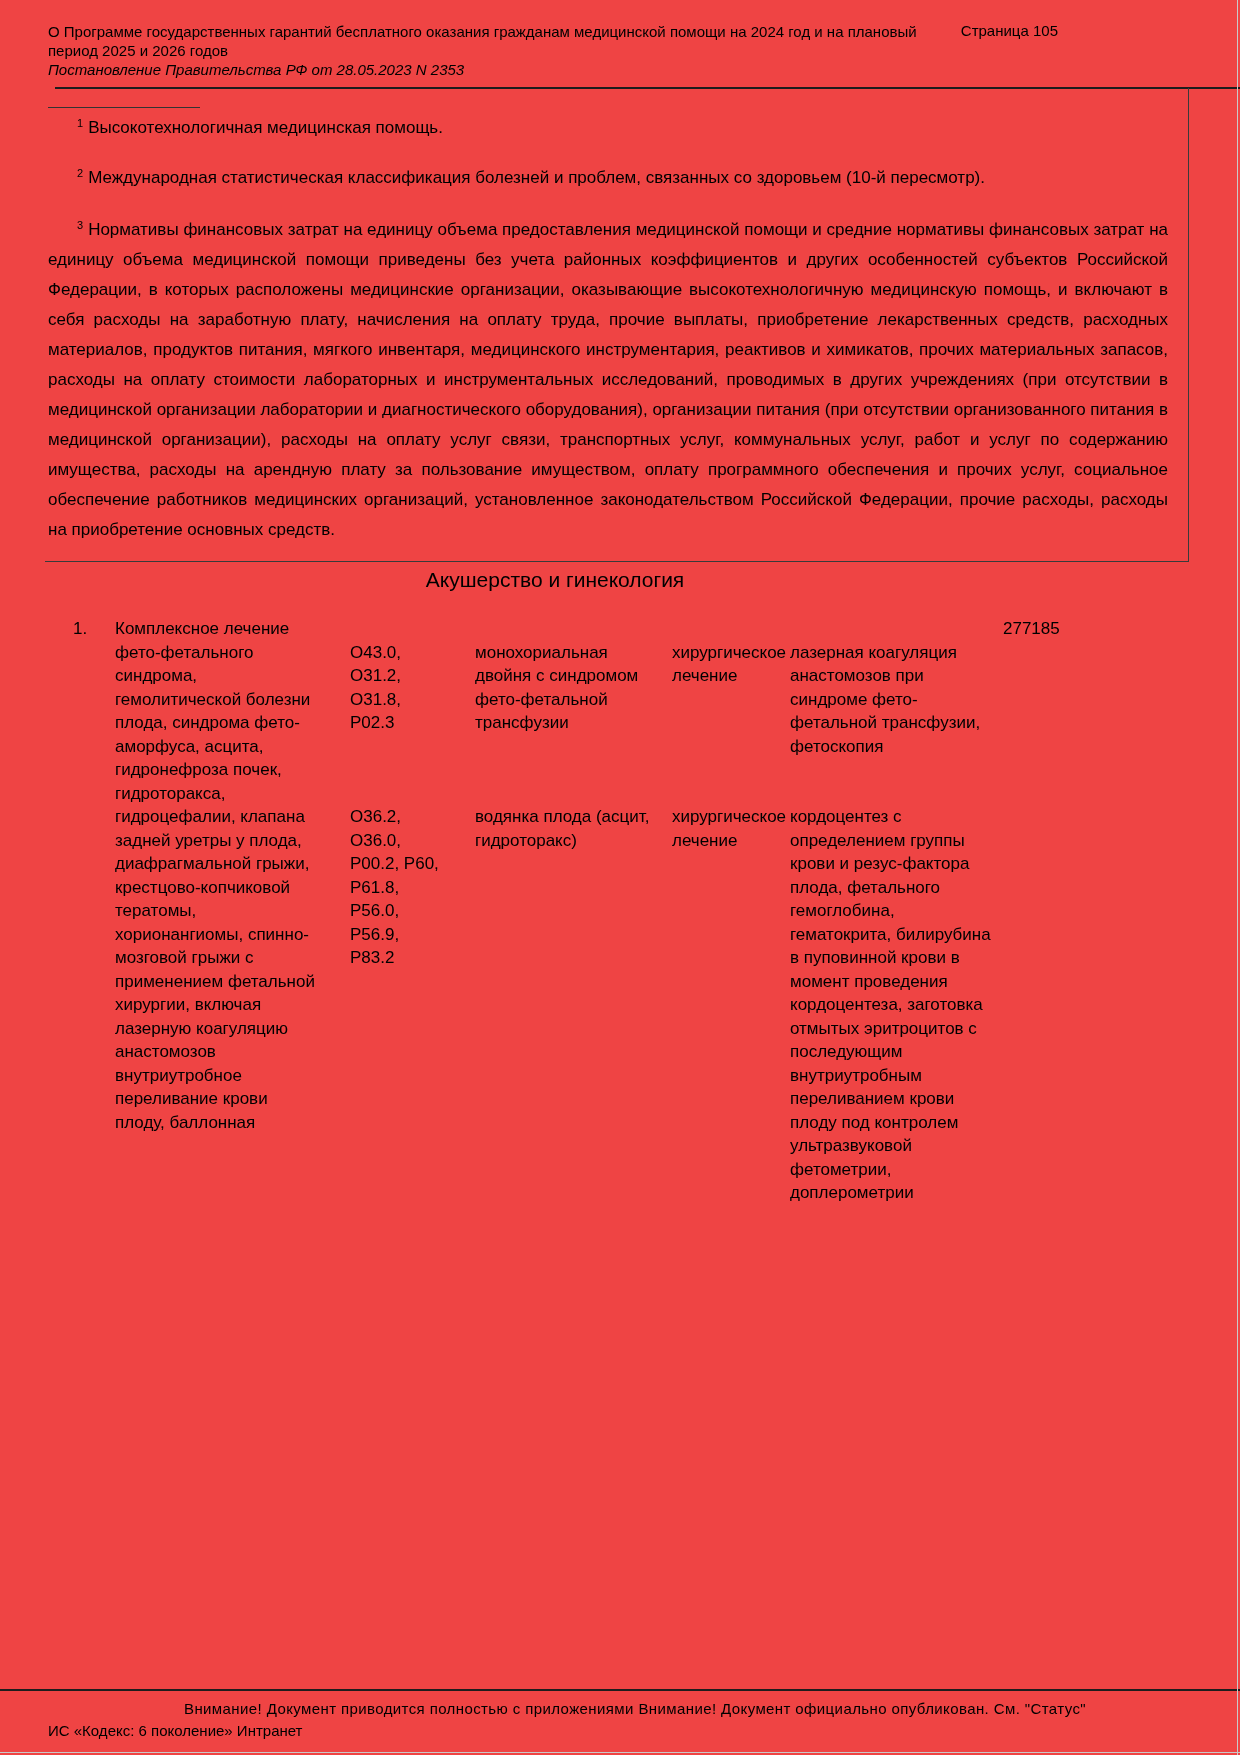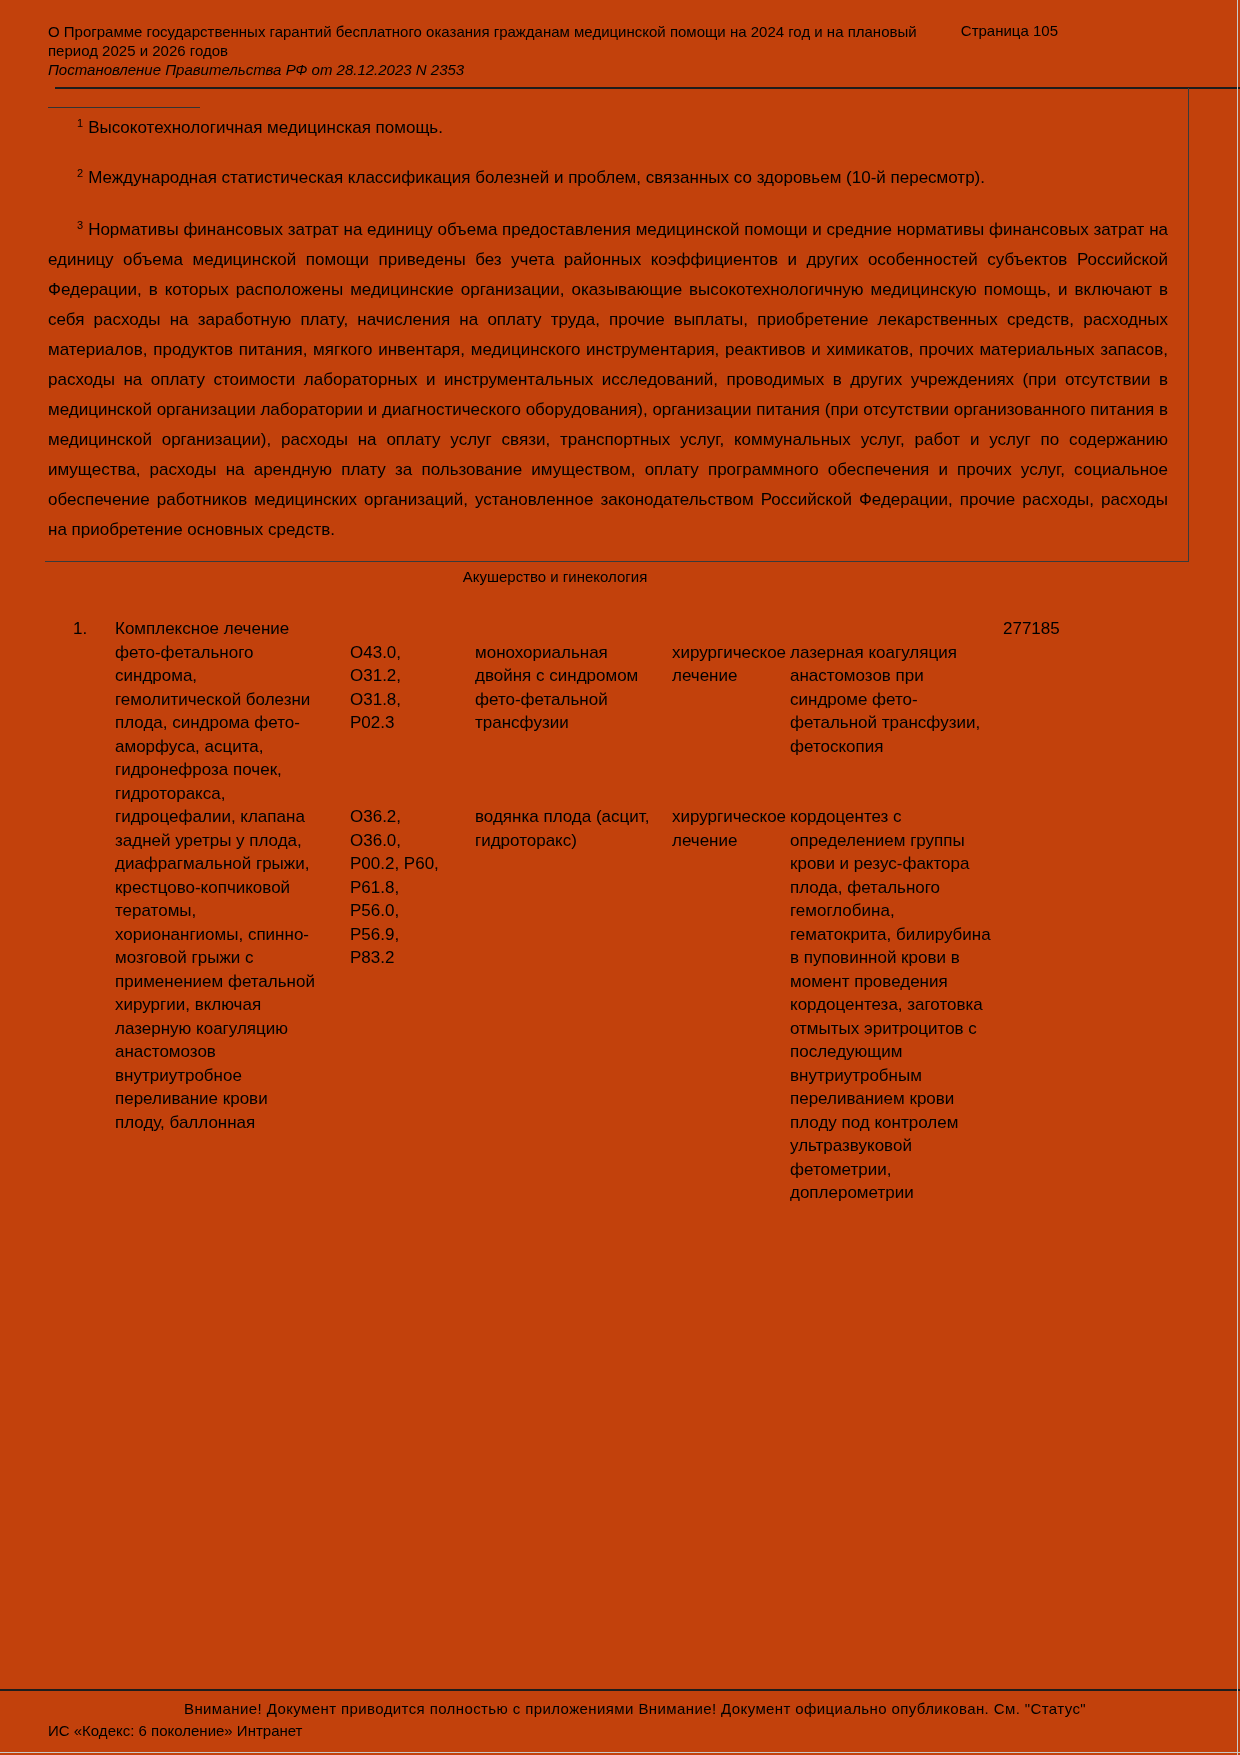--- a/index.html
+++ b/index.html
@@ -1,17 +1,17 @@
 <!DOCTYPE html>
 <html><head>
 <meta charset="utf-8">
 <style>
   html,body{margin:0;padding:0;background:#ffffff;}
   .page{
-    position:relative;width:1240px;height:1755px;background:#c2410c;
+    position:relative;width:1240px;height:1755px;background:#ef4444;
     font-family:"Liberation Sans",sans-serif;color:#000;overflow:hidden;
   }
   
   .hdr{position:absolute;left:48px;top:22px;width:905px;font-size:15px;line-height:19px;}
   .hdr-sub{font-style:italic;}
   .pageno{position:absolute;top:22px;right:182px;font-size:15px;}
   
   .rule-top{position:absolute;left:55px;right:0;top:87px;height:2px;background:#1d1d1d;}
   .v-line{position:absolute;left:1188px;top:88px;width:1px;height:474px;background:#3a3a3a;}
   .fn-sep{position:absolute;left:48px;top:107px;width:152px;height:1px;background:#333;}
@@ -19,21 +19,21 @@
   .rule-footer{position:absolute;left:0;top:1689px;width:1240px;height:2px;background:#1d1d1d;}
   .edge-right{position:absolute;left:1237px;top:0;width:1px;height:1755px;background:#c9c9c9;}
   .edge-bottom{position:absolute;left:0;top:1752px;width:1240px;height:1px;background:#c9c9c9;}
   
   .fn{position:absolute;left:48px;width:1120px;font-size:17px;line-height:23.5px;text-indent:29px;}
   .fn1{top:112px;}
   .fn2{top:162px;}
   .fn3{top:210px;text-align:justify;line-height:30px;}
   .fnm{font-size:11px;vertical-align:6px;margin-right:5px;}
   
-  .section-title{position:absolute;left:45px;top:568px;width:1020px;text-align:center;font-size:15px;}
+  .section-title{position:absolute;left:45px;top:568px;width:1020px;text-align:center;font-size:21px;}
   
   .trow{position:absolute;left:0;top:617px;width:1240px;height:560px;font-size:17px;line-height:23.5px;}
   .tcol{position:absolute;top:0;white-space:pre-line;}
   .c-num{left:73px;}
   .c-treat{left:115px;width:215px;}
   .c-codes{left:350px;width:128px;}
   .c-diag{left:475px;width:196px;}
   .c-type{left:672px;width:122px;}
   .c-method{left:790px;width:222px;}
   .c-price{left:1003px;}
@@ -44,21 +44,21 @@
   .f-source{position:absolute;left:48px;top:1722px;font-size:15px;}
 </style>
 </head>
 <body>
 
 <div class="page">
 
   <div class="hdr">
     <div>О Программе государственных гарантий бесплатного оказания гражданам медицинской помощи на 2024 год и на плановый</div>
     <div>период 2025 и 2026 годов</div>
-    <div class="hdr-sub">Постановление Правительства РФ от 28.12.2023 N 2353</div>
+    <div class="hdr-sub">Постановление Правительства РФ от 28.05.2023 N 2353</div>
   </div>
   <div class="pageno">Страница 105</div>
 
   <div class="rule-top"></div>
   <div class="v-line"></div>
   <div class="fn-sep"></div>
 
   <div class="fn fn1">
     <span class="fnm">1</span><span>Высокотехнологичная медицинская помощь.</span>
   </div>

